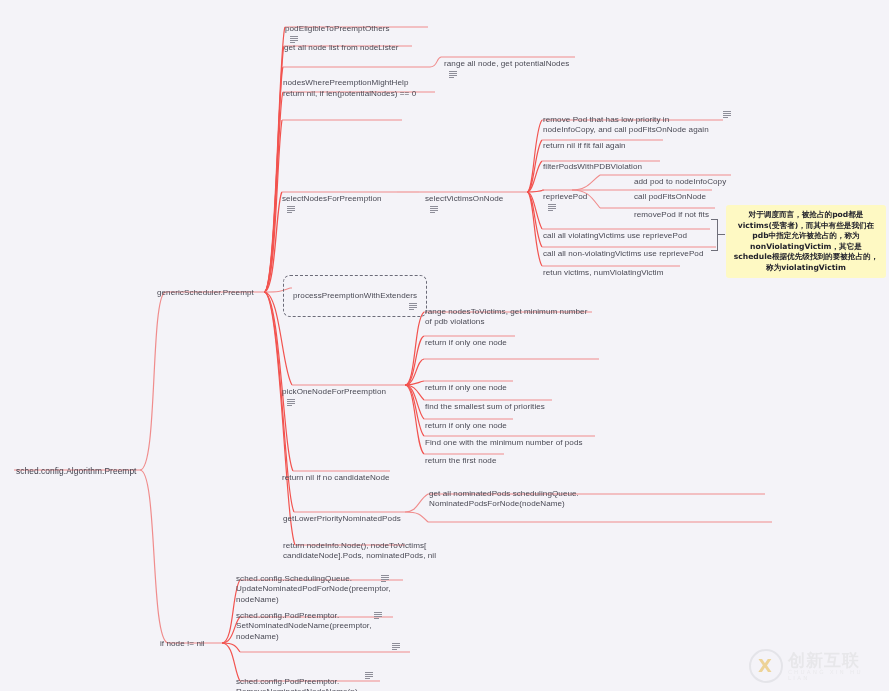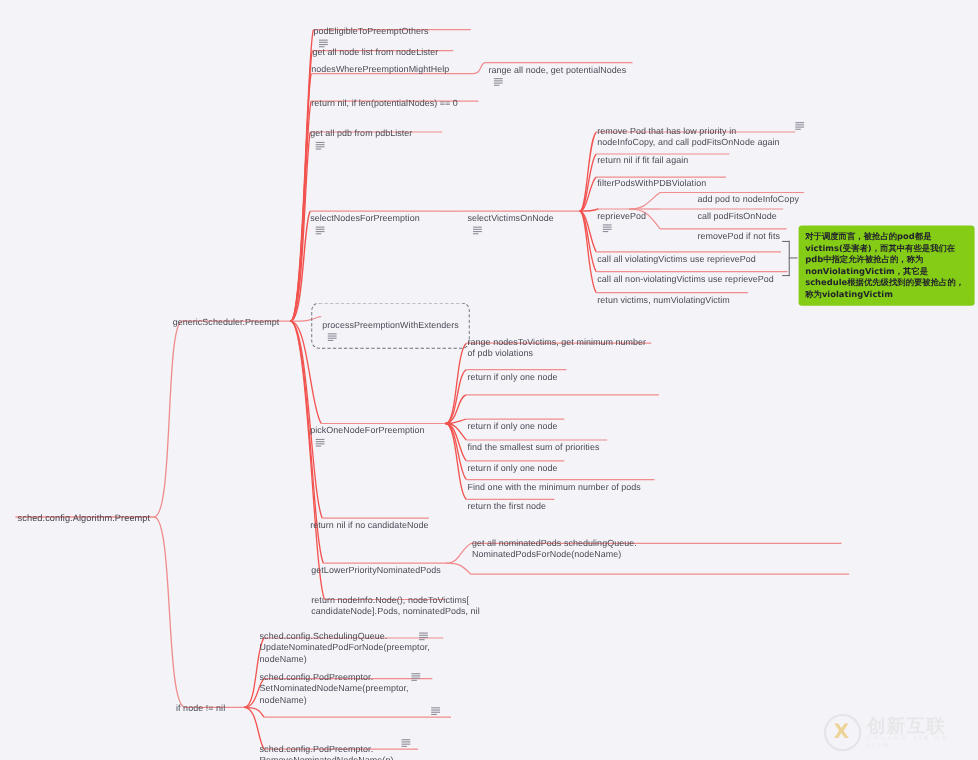--- a/index.html
+++ b/index.html
@@ -52,30 +52,31 @@
   .node .note-icon i:nth-child(4) { top: 6px; width: 5px; }
 
   .node-root {
     font-size: 8.4px;
     color: #3f3f4b;
   }
   .node-dashed {
     border: 1px dashed #6b6b78;
     border-radius: 7px;
     padding: 4px 9px 4px 9px;
+    text-align: right;
   }
   .note-box {
     position: absolute;
-    background: #84cc16;
+    background: #fef9c3;
     border-radius: 3px;
     color: #23232c;
     font-weight: bold;
     font-size: 7.6px;
     line-height: 10.5px;
-    text-align: left;
+    text-align: center;
     padding: 5px 6px;
     font-family: "DejaVu Sans", sans-serif;
   }
   .watermark {
     position: absolute;
     right: 8px;
     bottom: 6px;
     width: 132px;
     height: 38px;
     opacity: 0.55;
@@ -244,37 +245,33 @@
 
   <div class="node" style="left:285px; top:13px;">
     <span class="txt">podEligibleToPreemptOthers</span>
     <span class="note-icon"><i></i><i></i><i></i><i></i></span>
   </div>
 
   <div class="node" style="left:284px; top:32px;">
     <span class="txt">get all node list from nodeLister</span>
   </div>
 
-  <div class="node" style="left:283px; top:47px;">
+  <div class="node" style="left:283px; top:67px;">
     <span class="txt">nodesWherePreemptionMightHelp</span>
   </div>
 
   <div class="node" style="left:444px; top:48px;">
     <span class="txt">range all node, get potentialNodes</span>
     <span class="note-icon"><i></i><i></i><i></i><i></i></span>
   </div>
 
   <div class="node" style="left:283px; top:78px;">
     <span class="txt">return nil, if len(potentialNodes) == 0</span>
   </div>
 
-  <div class="node" style="left:282px; top:106px;">
-    <span class="txt">get all pdb from pdbLister</span>
-    <span class="note-icon"><i></i><i></i><i></i><i></i></span>
-  </div>
 
   <div class="node" style="left:282px; top:183px;">
     <span class="txt">selectNodesForPreemption</span>
     <span class="note-icon"><i></i><i></i><i></i><i></i></span>
   </div>
 
   <div class="node" style="left:425px; top:183px;">
     <span class="txt">selectVictimsOnNode</span>
     <span class="note-icon"><i></i><i></i><i></i><i></i></span>
   </div>

